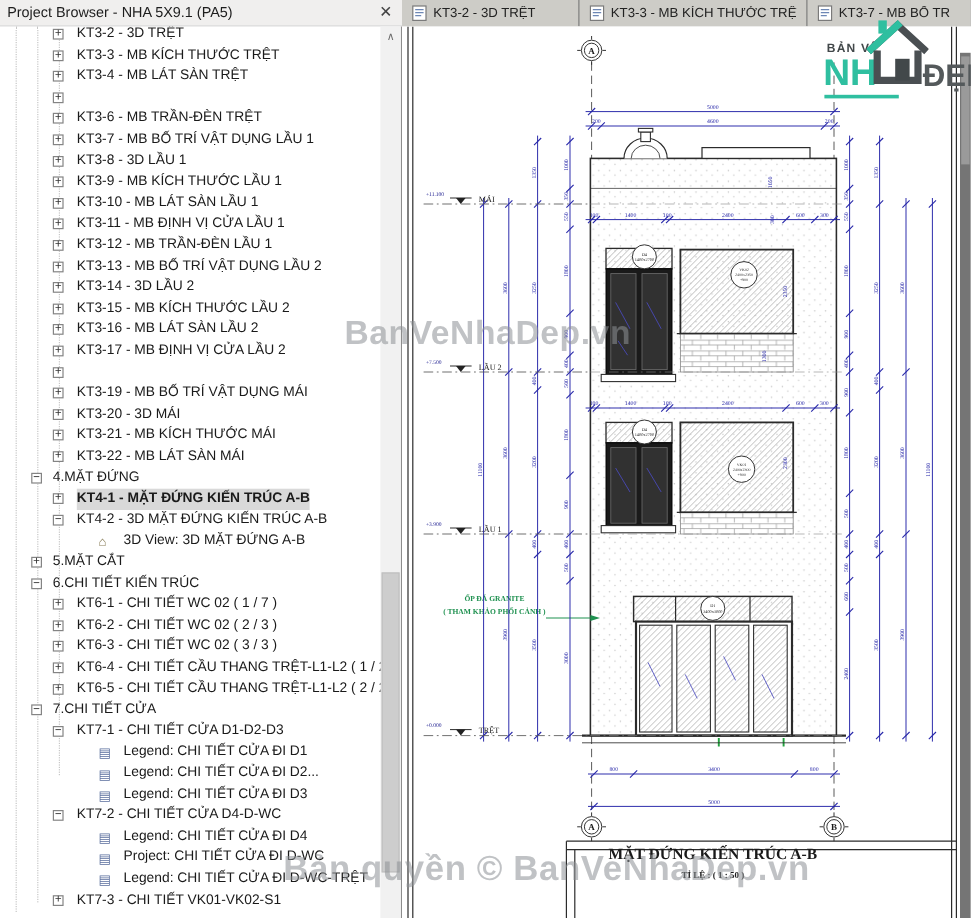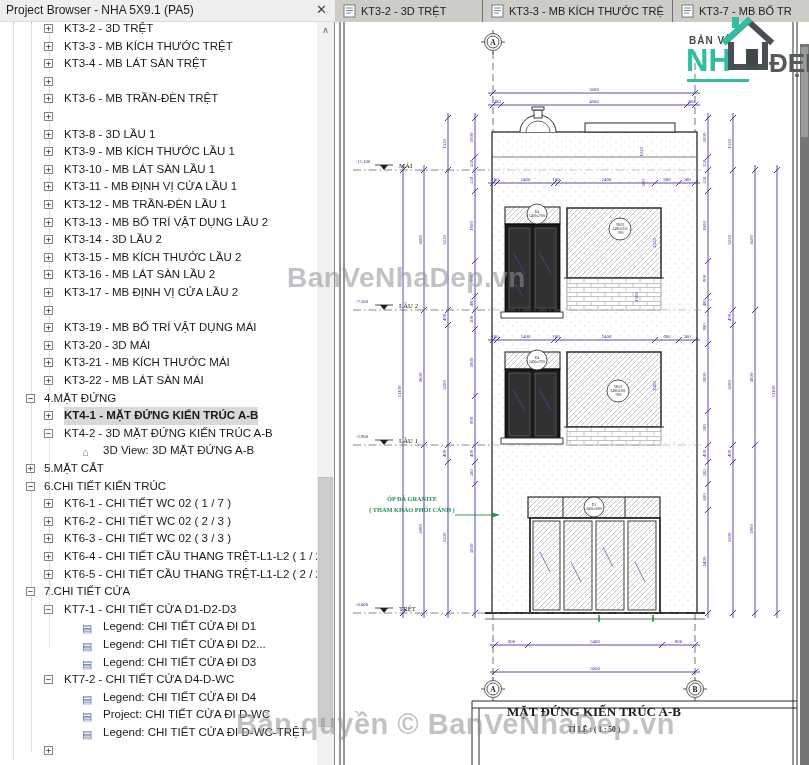--- a/index.html
+++ b/index.html
@@ -72,20 +72,21 @@
         </div>
         <div class="trow" style="top: 50.8px;">
           <span class="exp" style="left: 44px;">+</span>
         </div>
         <div class="trow" style="top: 68.4px;">
           <span class="exp" style="left: 44px;">+</span>
           <span class="lbl" style="position: absolute; left: 64px;">KT3-6 - MB TRẦN-ĐÈN TRỆT</span>
         </div>
         <div class="trow" style="top: 86px;">
           <span class="exp" style="left: 44px;">+</span>
+          <span class="lbl" style="position: absolute; left: 64px;">KT3-7 - MB BỐ TRÍ VẬT DỤNG LẦU 1</span>
         </div>
         <div class="trow" style="top: 103.6px;">
           <span class="exp" style="left: 44px;">+</span>
           <span class="lbl" style="position: absolute; left: 64px;">KT3-8 - 3D LẦU 1</span>
         </div>
         <div class="trow" style="top: 121.2px;">
           <span class="exp" style="left: 44px;">+</span>
           <span class="lbl" style="position: absolute; left: 64px;">KT3-9 - MB KÍCH THƯỚC LẦU 1</span>
         </div>
         <div class="trow" style="top: 138.8px;">
@@ -214,20 +215,21 @@
         <div class="trow" style="top: 684.4px;">
           <span class="mini legend-ic" style="left: 82px;">▤</span>
           <span class="lbl" style="position: absolute; left: 103px;">Project: CHI TIẾT CỬA ĐI D-WC</span>
         </div>
         <div class="trow" style="top: 702px;">
           <span class="mini legend-ic" style="left: 82px;">▤</span>
           <span class="lbl" style="position: absolute; left: 103px;">Legend: CHI TIẾT CỬA ĐI D-WC-TRỆT</span>
         </div>
         <div class="trow" style="top: 719.6px;">
           <span class="exp" style="left: 44px;">+</span>
+          <span class="lbl" style="position: absolute; left: 64px;">KT7-3 - CHI TIẾT VK01-VK02-S1</span>
         </div>
       </div>
     <div id="panel-scroll">
       <div class="arr">∧</div>
       <div class="thumb" style="top:455px;height:250px;"></div>
     </div>
   </div>
 
   <div id="tabbar">
     <div class="tab" style="width:148px;">

